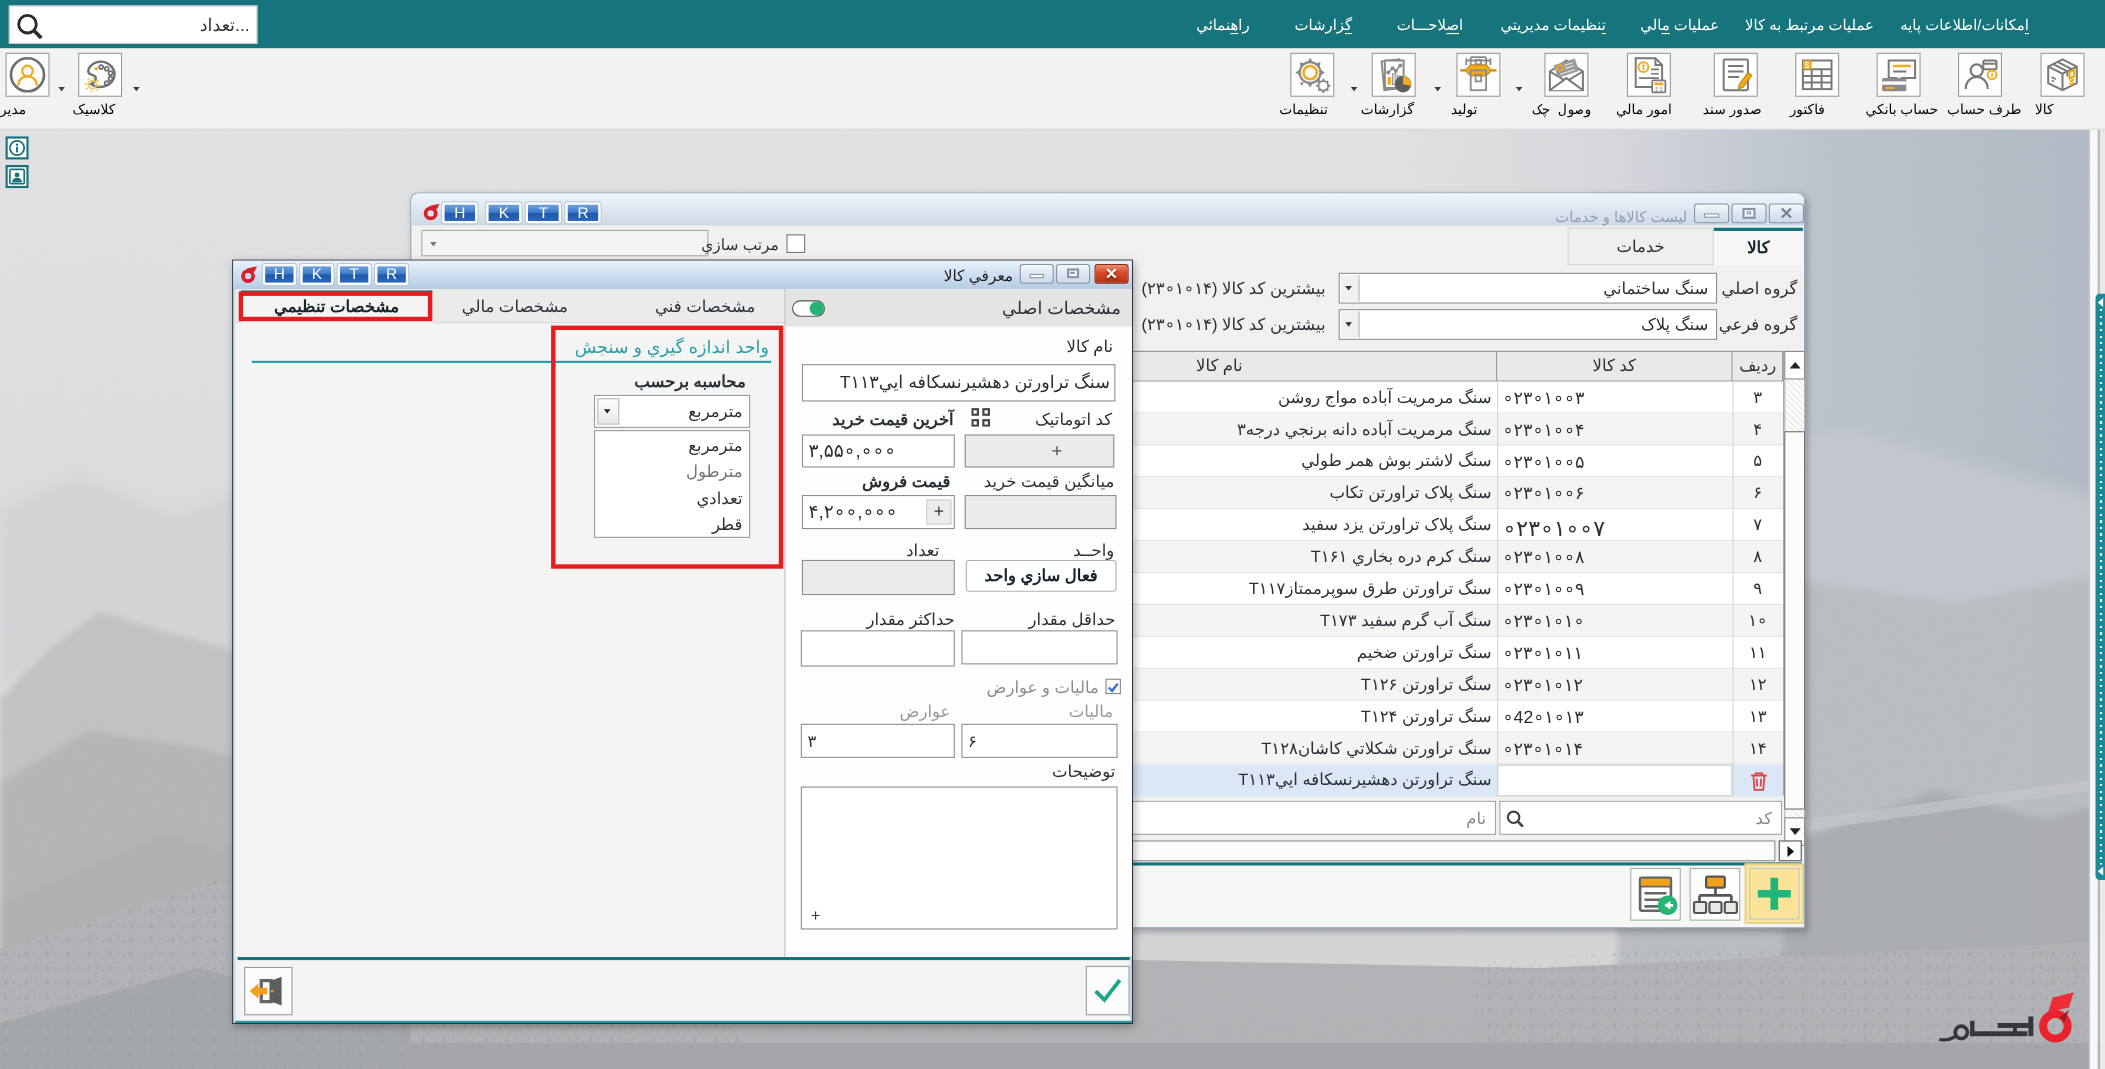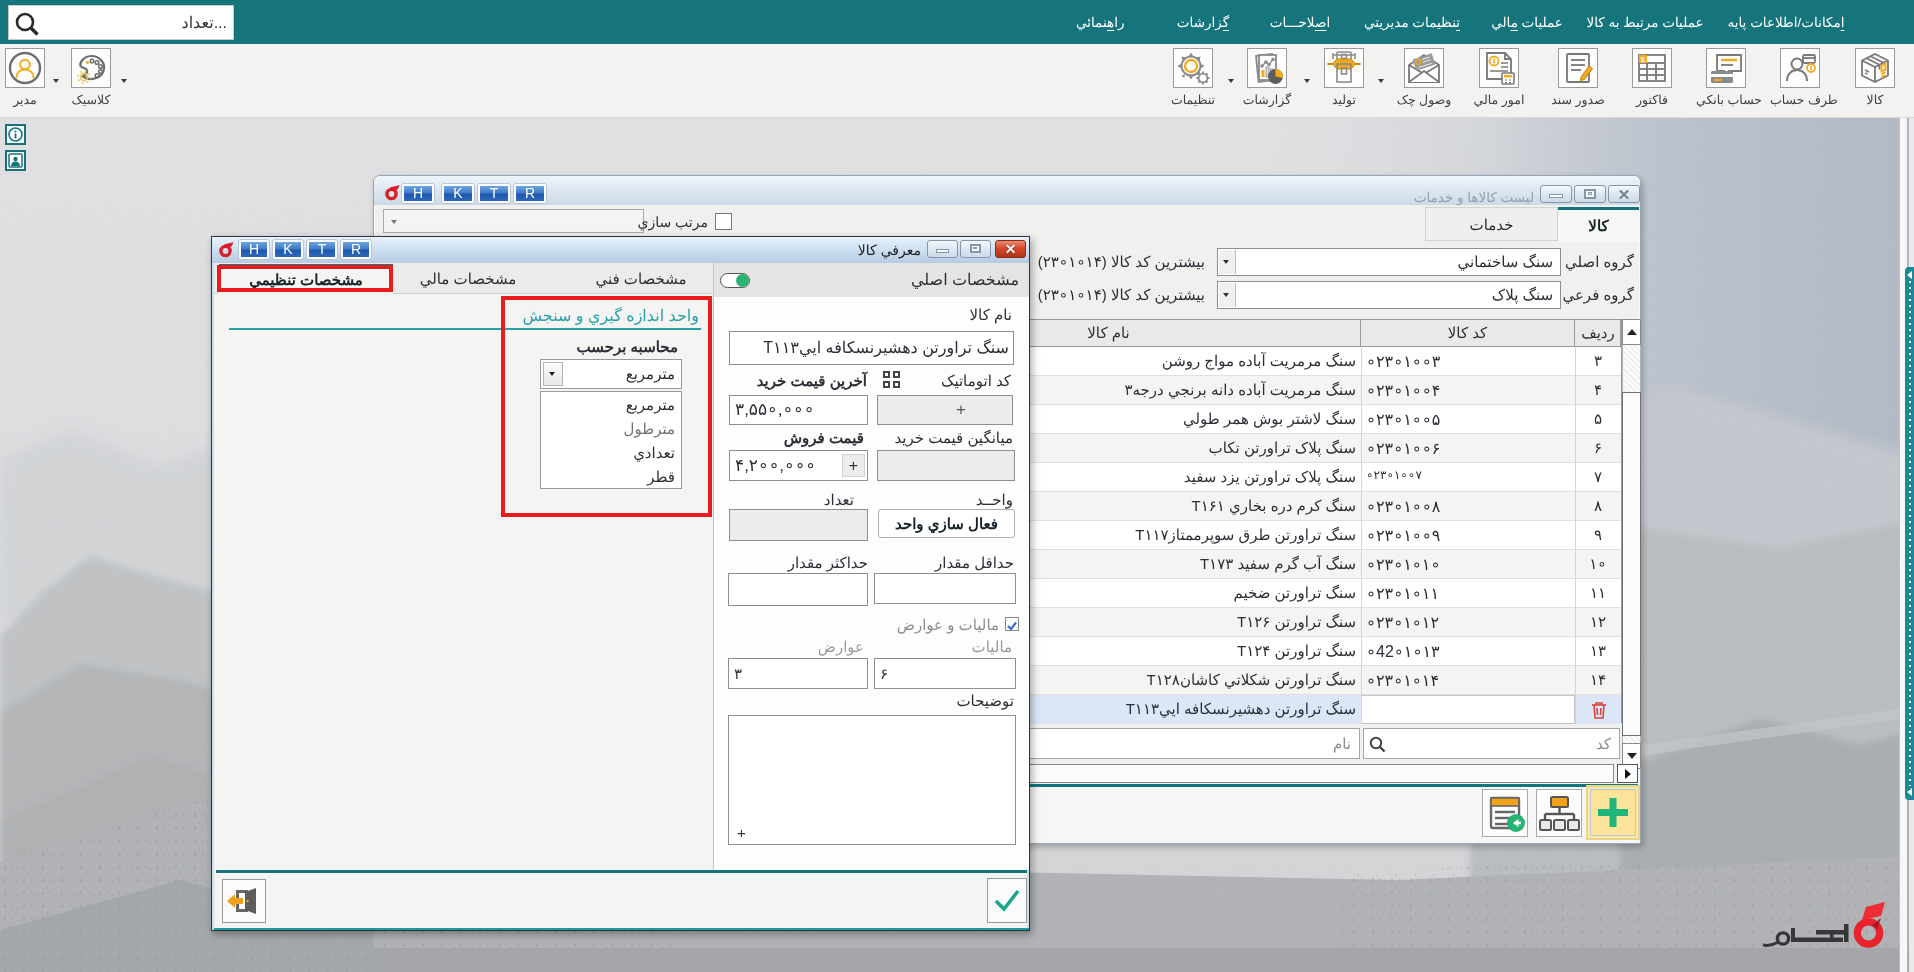--- a/index.html
+++ b/index.html
@@ -6,21 +6,21 @@
 *{box-sizing:border-box;} u{text-decoration-thickness:1px;text-underline-offset:3px;}
 .abs{position:absolute;}
 #stage{position:relative;width:1914px;height:972px;background:#d8d9db;}
 
 #topbar{left:0;top:0;width:1914px;height:44px;background:#15747c;z-index:30;}
 #searchbox{left:8px;top:5px;width:226px;height:35px;background:#fff;border:1px solid #c8c8c8;z-index:31;}
 #searchbox .ph{position:absolute;right:6px;top:7px;font-size:16px;color:#333;}
 #toolbar{left:0;top:44px;width:1914px;height:74px;background:#f2f2f0;border-bottom:1px solid #d8d8d8;z-index:30;}
 .menu{color:#fff;font-size:13.5px;position:absolute;top:14px;white-space:nowrap;z-index:31;}
 .tbtn{position:absolute;top:48px;width:40px;height:40px;background:#fdfdfd;border:1px solid #9a9a9a;z-index:31;}
-.tlbl{position:absolute;top:92px;font-size:12.5px;color:#404040;white-space:nowrap;text-align:center;z-index:31;}
+.tlbl{position:absolute;top:92px;font-size:12.5px;color:#000000;white-space:nowrap;text-align:left;z-index:31;}
 .darr{position:absolute;top:79px;width:0;height:0;border-left:3.5px solid transparent;border-right:3.5px solid transparent;border-top:4.5px solid #3a3a3a;z-index:31;}
 
 .dicon{left:5px;width:21px;height:21px;background:#fff;border:2px solid #16737b;z-index:5;}
 
 #rdock{left:1899px;top:116px;width:9px;height:856px;background:#f7f7f7;border-left:1px solid #c0c0c0;border-right:1px solid #b0b0b0;z-index:4;}
 #rteal{left:1905px;top:267px;width:9px;height:533px;background:#1a8a94;border-radius:4px 0 0 4px;z-index:6;}
 
 #mainwin{left:373px;top:175px;width:1268px;height:669px;z-index:10;
  background:#f0f0ee;border:1px solid #98a5b5;border-radius:7px 7px 2px 2px;
  box-shadow:0 0 0 1px rgba(255,255,255,.55) inset, 2px 3px 6px rgba(0,0,0,.25);}
@@ -108,21 +108,21 @@
 
 <div class="abs" id="topbar"></div>
 <div class="abs" id="searchbox">
  <svg class="abs" style="left:3px;top:3px" width="30" height="30" viewBox="0 0 30 30">
   <circle cx="13" cy="13" r="8" fill="none" stroke="#2a2a2a" stroke-width="2.6"></circle>
   <line x1="19" y1="19" x2="25.5" y2="25.5" stroke="#2a2a2a" stroke-width="3.4"></line>
  </svg>
  <span class="ph">تعداد...</span>
 </div>
 <div id="menus">
- <div class="abs menu" style="left:1076px;width:60px;text-align:left;">را<u>ه</u>نمائي</div>
+ <div class="abs menu" style="left:1076px;width:60px;text-align:right;">را<u>ه</u>نمائي</div>
  <div class="abs menu" style="left:1168px;width:70px;text-align:center;">‏<u>گ</u>زارشات</div>
  <div class="abs menu" style="left:1262px;width:76px;text-align:center;">ا<u>ص</u>لاحـــات</div>
  <div class="abs menu" style="left:1360px;width:104px;text-align:center;">‏<u>ت</u>نظيمات مديريتي</div>
  <div class="abs menu" style="left:1488px;width:78px;text-align:center;">عمليات <u>م</u>الي</div>
  <div class="abs menu" style="left:1586px;width:118px;text-align:center;">عمليات مرتبط به کال<u>ا</u></div>
  <div class="abs menu" style="left:1726px;width:120px;text-align:center;">‏<u>ا</u>مکانات/اطلاعات پايه</div>
 </div>
 
 <div class="abs" id="toolbar"></div>
 <div id="toolbtns">
@@ -251,21 +251,21 @@
             <rect x="9" y="7" width="20" height="12" fill="#9a9a9a"></rect>
     <circle cx="13.5" cy="11" r="2.6" fill="none" stroke="#f3ab1c" stroke-width="1.4"></circle>
     <g stroke="#e8e8e8" stroke-width="1">
               <line x1="18" y1="10" x2="26" y2="10"></line>
               <line x1="18" y1="13" x2="26" y2="13"></line>
               <line x1="12" y1="16.5" x2="26" y2="16.5"></line>
             </g>
    </g>
    <path d="M4 33 L19 22 L34 33" fill="#fff" stroke="#787878" stroke-width="1.8"></path>
  </svg></div>
- <div class="abs tlbl" style="left:1394px;width:60px;">وصول چک</div>
+ <div class="abs tlbl" style="left:1394px;width:60px;font-family:Liberation Mono, monospace;">وصول چک</div>
  <div class="abs tbtn" style="left:1324px;"><svg width="38" height="38" viewBox="0 0 38 38">
    <g fill="none" stroke="#8a8a8a" stroke-width="1.6">
     <path d="M8 10 V4 M30 10 V4 M8 6 h22"></path>
     <rect x="12" y="3" width="14" height="9" rx="1"></rect>
             <rect x="16.5" y="5.5" width="5" height="4"></rect>
    </g>
    <g>
             <path d="M7 15 L12 10 H26 L31 15 L26 20 H12 Z" fill="#f3ab1c" stroke="#c2890f" stroke-width="1"></path>
     <path d="M7 15 H2.5 M31 15 H35.5" stroke="#c2890f" stroke-width="2"></path>
           </g>
@@ -414,21 +414,21 @@
  <div class="abs" style="left:1201px;top:205px;width:46px;text-align:center;font-size:15px;color:#2b2f36;">۴</div>
  <div class="abs" style="left:10px;top:229px;width:1237px;height:29px;background:#ffffff;border-bottom:1px solid #e0e0de;"></div>
  <div class="abs num" style="left:992px;top:234px;font-size:16px;color:#2b2f36;">∘۲۳∘۱∘∘۵</div>
  <div class="abs" dir="rtl" style="left:10px;top:234px;width:972px;text-align:right;font-size:15px;color:#2b2f36;white-space:nowrap;overflow:hidden;">سنگ لاشتر بوش همر طولي</div>
  <div class="abs" style="left:1201px;top:234px;width:46px;text-align:center;font-size:15px;color:#2b2f36;">۵</div>
  <div class="abs" style="left:10px;top:258px;width:1237px;height:29px;background:#f4f4f2;border-bottom:1px solid #e0e0de;"></div>
  <div class="abs num" style="left:992px;top:263px;font-size:16px;color:#2b2f36;">∘۲۳∘۱∘∘۶</div>
  <div class="abs" dir="rtl" style="left:10px;top:263px;width:972px;text-align:right;font-size:15px;color:#2b2f36;white-space:nowrap;overflow:hidden;">سنگ پلاک تراورتن تکاب</div>
  <div class="abs" style="left:1201px;top:263px;width:46px;text-align:center;font-size:15px;color:#2b2f36;">۶</div>
  <div class="abs" style="left:10px;top:287px;width:1237px;height:29px;background:#ffffff;border-bottom:1px solid #e0e0de;"></div>
- <div class="abs num" style="left:992px;top:292px;font-size:12px;color:#2b2f36;">∘۲۳∘۱∘∘۷</div>
+ <div class="abs num" style="left:992px;top:292px;font-size:20px;color:#2b2f36;">∘۲۳∘۱∘∘۷</div>
  <div class="abs" dir="rtl" style="left:10px;top:292px;width:972px;text-align:right;font-size:15px;color:#2b2f36;white-space:nowrap;overflow:hidden;">سنگ پلاک تراورتن يزد سفيد</div>
  <div class="abs" style="left:1201px;top:292px;width:46px;text-align:center;font-size:15px;color:#2b2f36;">۷</div>
  <div class="abs" style="left:10px;top:316px;width:1237px;height:29px;background:#f4f4f2;border-bottom:1px solid #e0e0de;"></div>
  <div class="abs num" style="left:992px;top:321px;font-size:16px;color:#2b2f36;">∘۲۳∘۱∘∘۸</div>
  <div class="abs" dir="rtl" style="left:10px;top:321px;width:972px;text-align:right;font-size:15px;color:#2b2f36;white-space:nowrap;overflow:hidden;">سنگ کرم دره بخاري T۱۶۱</div>
  <div class="abs" style="left:1201px;top:321px;width:46px;text-align:center;font-size:15px;color:#2b2f36;">۸</div>
  <div class="abs" style="left:10px;top:345px;width:1237px;height:29px;background:#ffffff;border-bottom:1px solid #e0e0de;"></div>
  <div class="abs num" style="left:992px;top:350px;font-size:16px;color:#2b2f36;">∘۲۳∘۱∘∘۹</div>
  <div class="abs" dir="rtl" style="left:10px;top:350px;width:972px;text-align:right;font-size:15px;color:#2b2f36;white-space:nowrap;overflow:hidden;">سنگ تراورتن طرق سوپرممتازT۱۱۷</div>
  <div class="abs" style="left:1201px;top:350px;width:46px;text-align:center;font-size:15px;color:#2b2f36;">۹</div>

